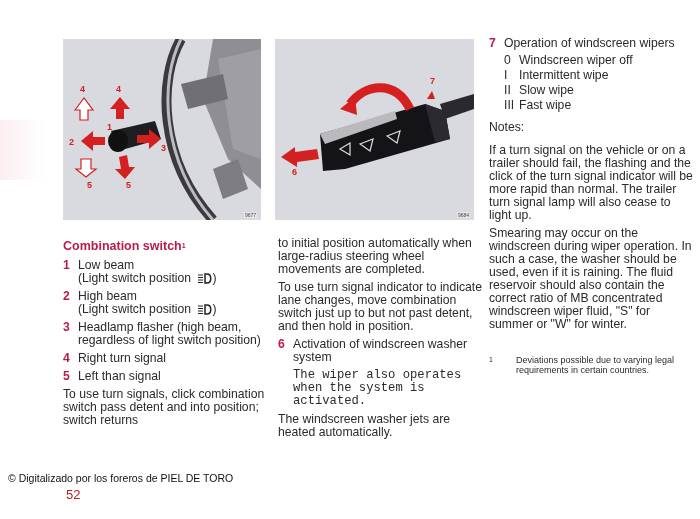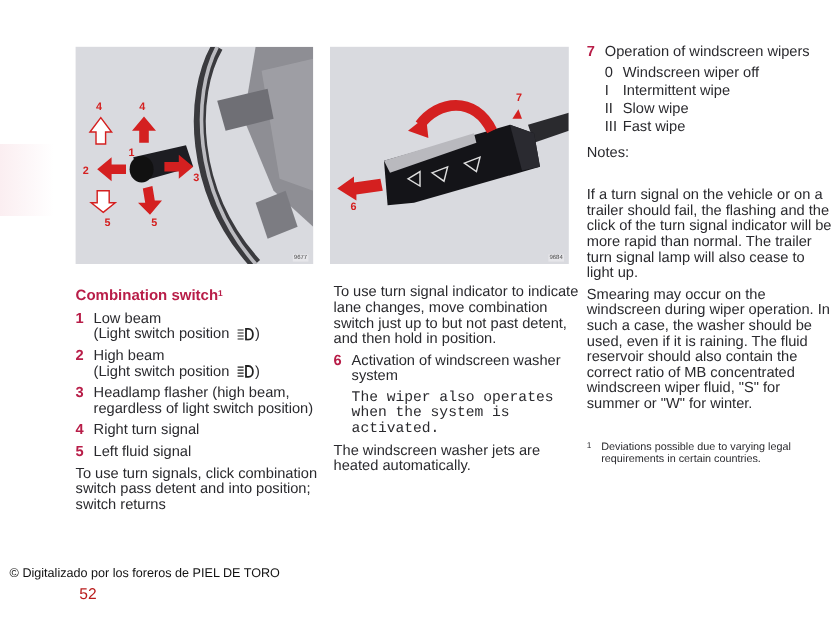--- a/index.html
+++ b/index.html
@@ -24,22 +24,22 @@
   #col3 { left: 489px; top: 37px; width: 205px; }
   .heading { color: #b81d48; font-weight: bold; font-size: 12.5px; margin-bottom: 6px; }
   .heading sup { font-size: 7px; vertical-align: top; position: relative; top: -1px; }
   .item { display: flex; margin-bottom: 5px; }
   .num { color: #b81d48; font-weight: bold; width: 15px; flex: none; }
   .itxt { flex: 1; }
   .p { margin-bottom: 5px; }
   .sub { padding-left: 15px; font-family: Liberation Mono, monospace; }
   .wip { display: flex; padding-left: 15px; line-height: 15px; }
   .wip .code { width: 15px; flex: none; }
-  .notes-head { margin-top: 8px; margin-bottom: 22px; }
-  .footnote { font-size: 9px; line-height: 10px; display: flex; margin-top: 24px; }
+  .notes-head { margin-top: 8px; margin-bottom: 10px; }
+  .footnote { font-size: 9px; line-height: 10px; display: flex; margin-top: 24px; gap: 15px; }
   .footnote sup { width: 12px; flex: none; font-size: 7px; }
   .lamp { display: inline-block; vertical-align: middle; margin-left: 2px; }
   #page-num { position: absolute; left: 66px; top: 487px; font-size: 13px; color: #b91c1c; }
   #copyright { position: absolute; left: 8px; top: 472px; font-size: 10.5px; color: #111; }
   #edge-tint { position: absolute; left: 0; top: 120px; width: 45px; height: 60px;
     background: linear-gradient(90deg, #fbeef1, #ffffff); }
 </style>
 </head>
 <body>
 
@@ -149,26 +149,27 @@
   <div class="item">
     <span class="num">3</span>
     <span class="itxt">Headlamp flasher (high beam, regardless of light switch position)</span>
   </div>
   <div class="item">
     <span class="num">4</span>
     <span class="itxt">Right turn signal</span>
   </div>
   <div class="item">
     <span class="num">5</span>
-    <span class="itxt">Left fluid signal</span>
+    <span class="itxt">Left than signal</span>
   </div>
   <div class="p">To use turn signals, click combination switch pass detent and into position; switch returns</div>
 </div>
 
 <div class="col" id="col2">
+  <div class="p">to initial position automatically when large-radius steering wheel movements are completed.</div>
   <div class="p">To use turn signal indicator to indicate lane changes, move combination switch just up to but not past detent, and then hold in position.</div>
   <div class="item">
     <span class="num">6</span>
     <span class="itxt">Activation of windscreen washer system</span>
   </div>
   <div class="p sub">The wiper also operates when the system is activated.</div>
   <div class="p">The windscreen washer jets are heated automatically.</div>
 </div>
 
 <div class="col" id="col3">

